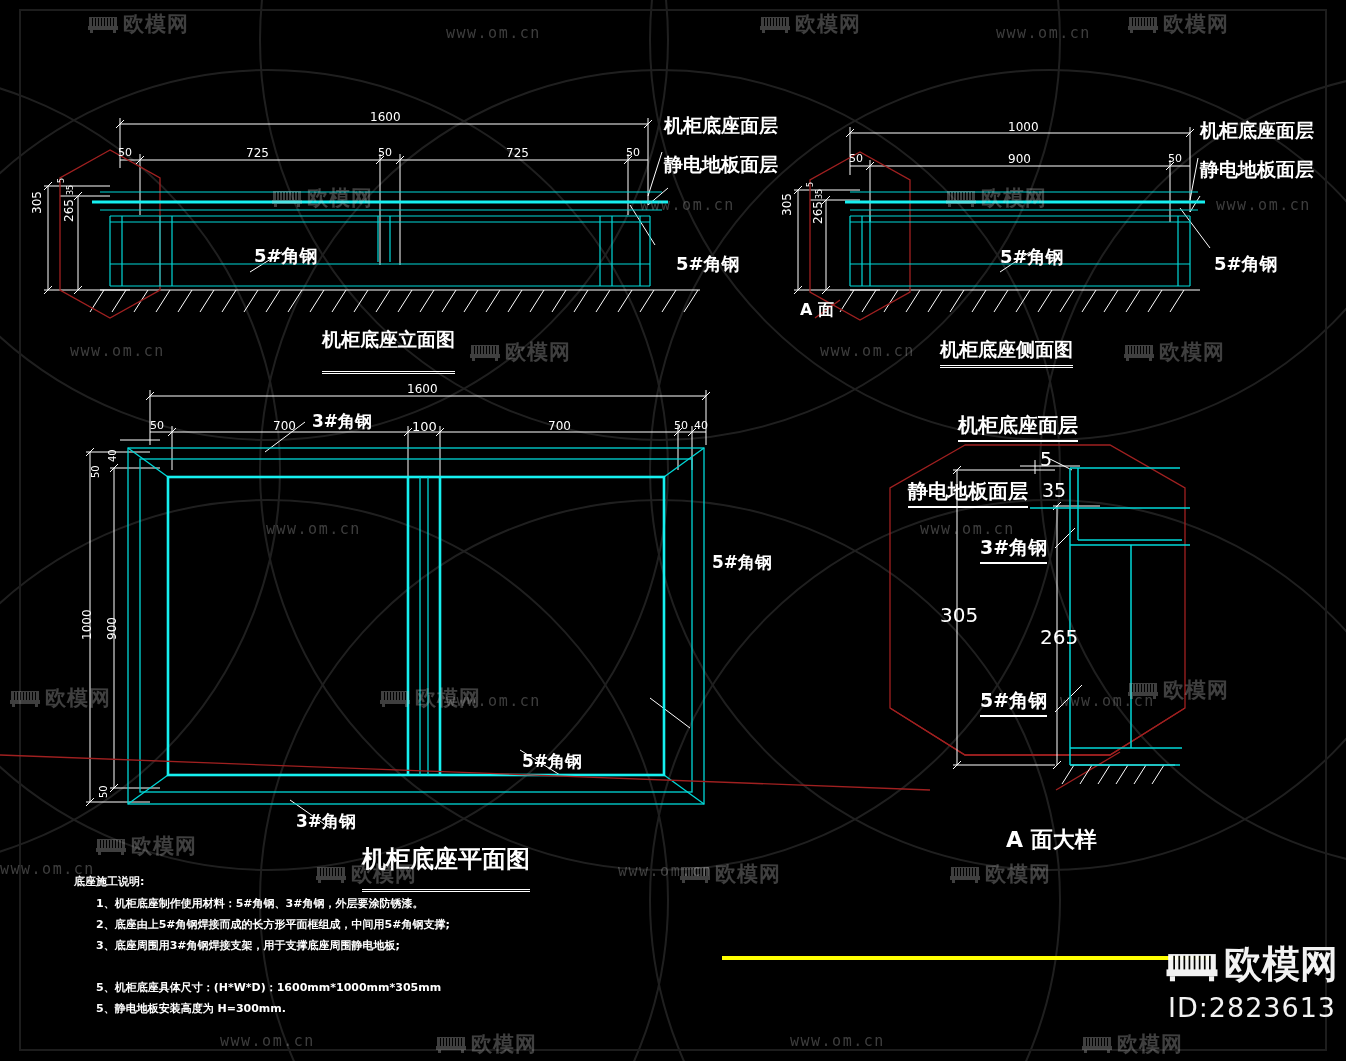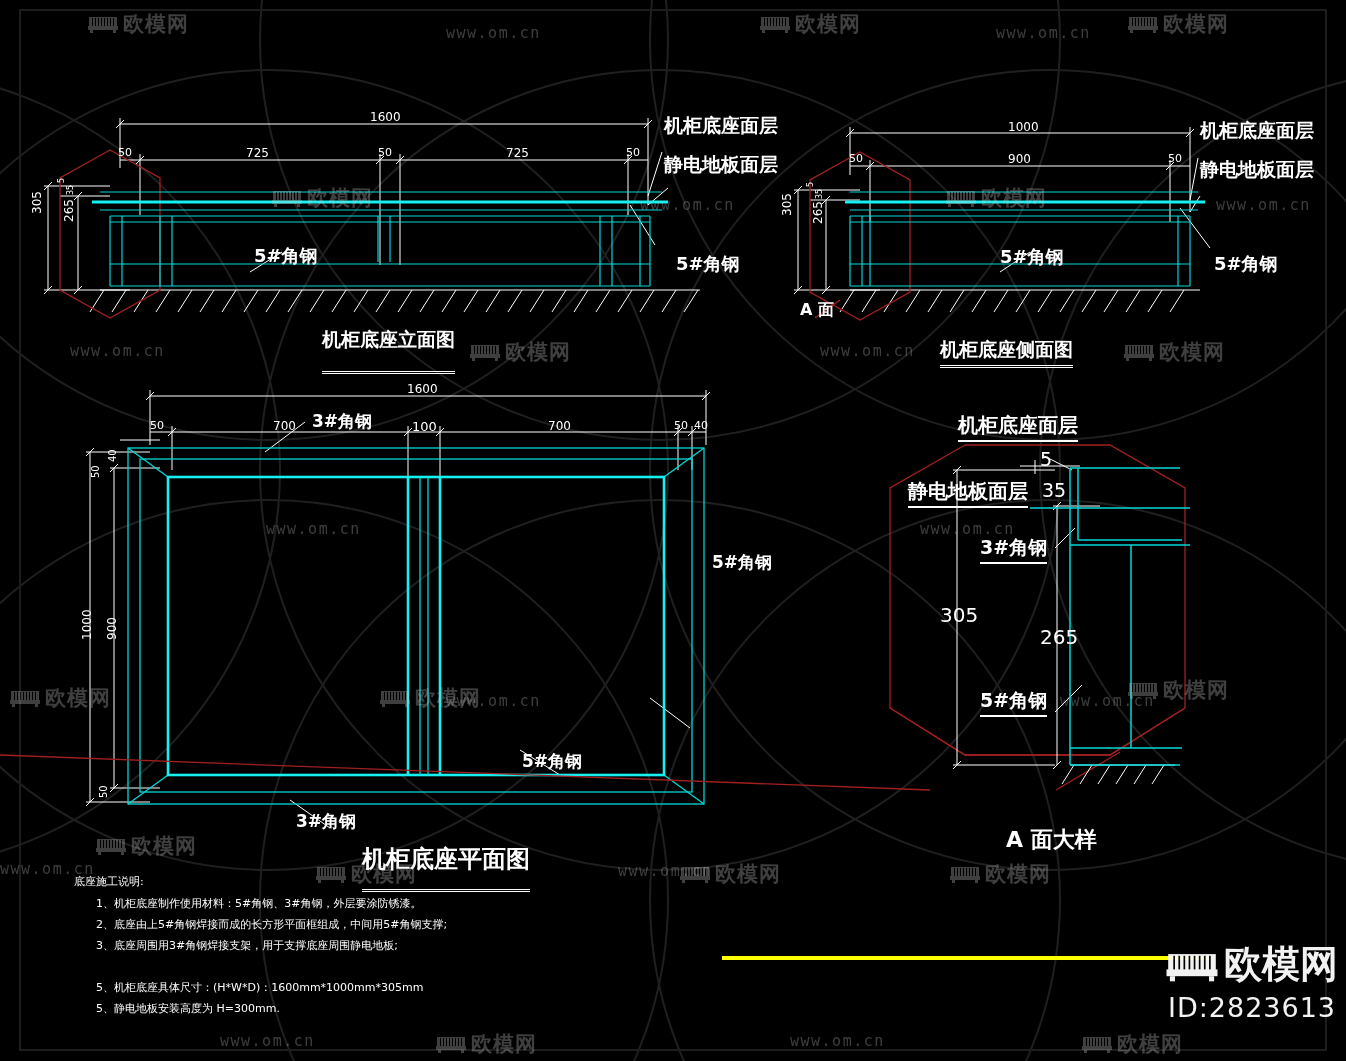--- a/index.html
+++ b/index.html
@@ -17,21 +17,21 @@
           font-family:"DejaVu Sans Mono",monospace;}
   .sofa{width:30px;height:20px;position:relative;display:inline-block;}
   .lbl{position:absolute;white-space:nowrap;font-family:"DejaVu Sans",sans-serif;}
   .cn{font-weight:bold;}
   .big-wm{position:absolute;right:8px;bottom:38px;text-align:center;opacity:.95;}
   .big-wm .row1{display:flex;align-items:center;gap:6px;font-size:38px;font-weight:bold;color:#fff;
         font-family:"DejaVu Sans",sans-serif;}
   .big-wm .row2{font-size:27px;color:#fff;font-family:"DejaVu Sans",sans-serif;letter-spacing:1px;margin-top:2px;}
   .title-main{position:absolute;color:#ffff00;font-weight:bold;white-space:nowrap;
         font-family:"DejaVu Serif",serif;}
-  .note{position:absolute;color:#ffffff;white-space:nowrap;font-family:"DejaVu Sans",sans-serif;font-weight:normal;}
+  .note{position:absolute;color:#ffffff;white-space:nowrap;font-family:"DejaVu Sans",sans-serif;font-weight:bold;}
 </style>
 </head>
 <body>
 
 <div id="stage">
 
   <svg class="layer">
     <g fill="none" stroke="#3a3a3a" stroke-width="2" opacity="0.55">
       <circle cx="268" cy="470" r="400"></circle>
       <circle cx="660" cy="470" r="400"></circle>

